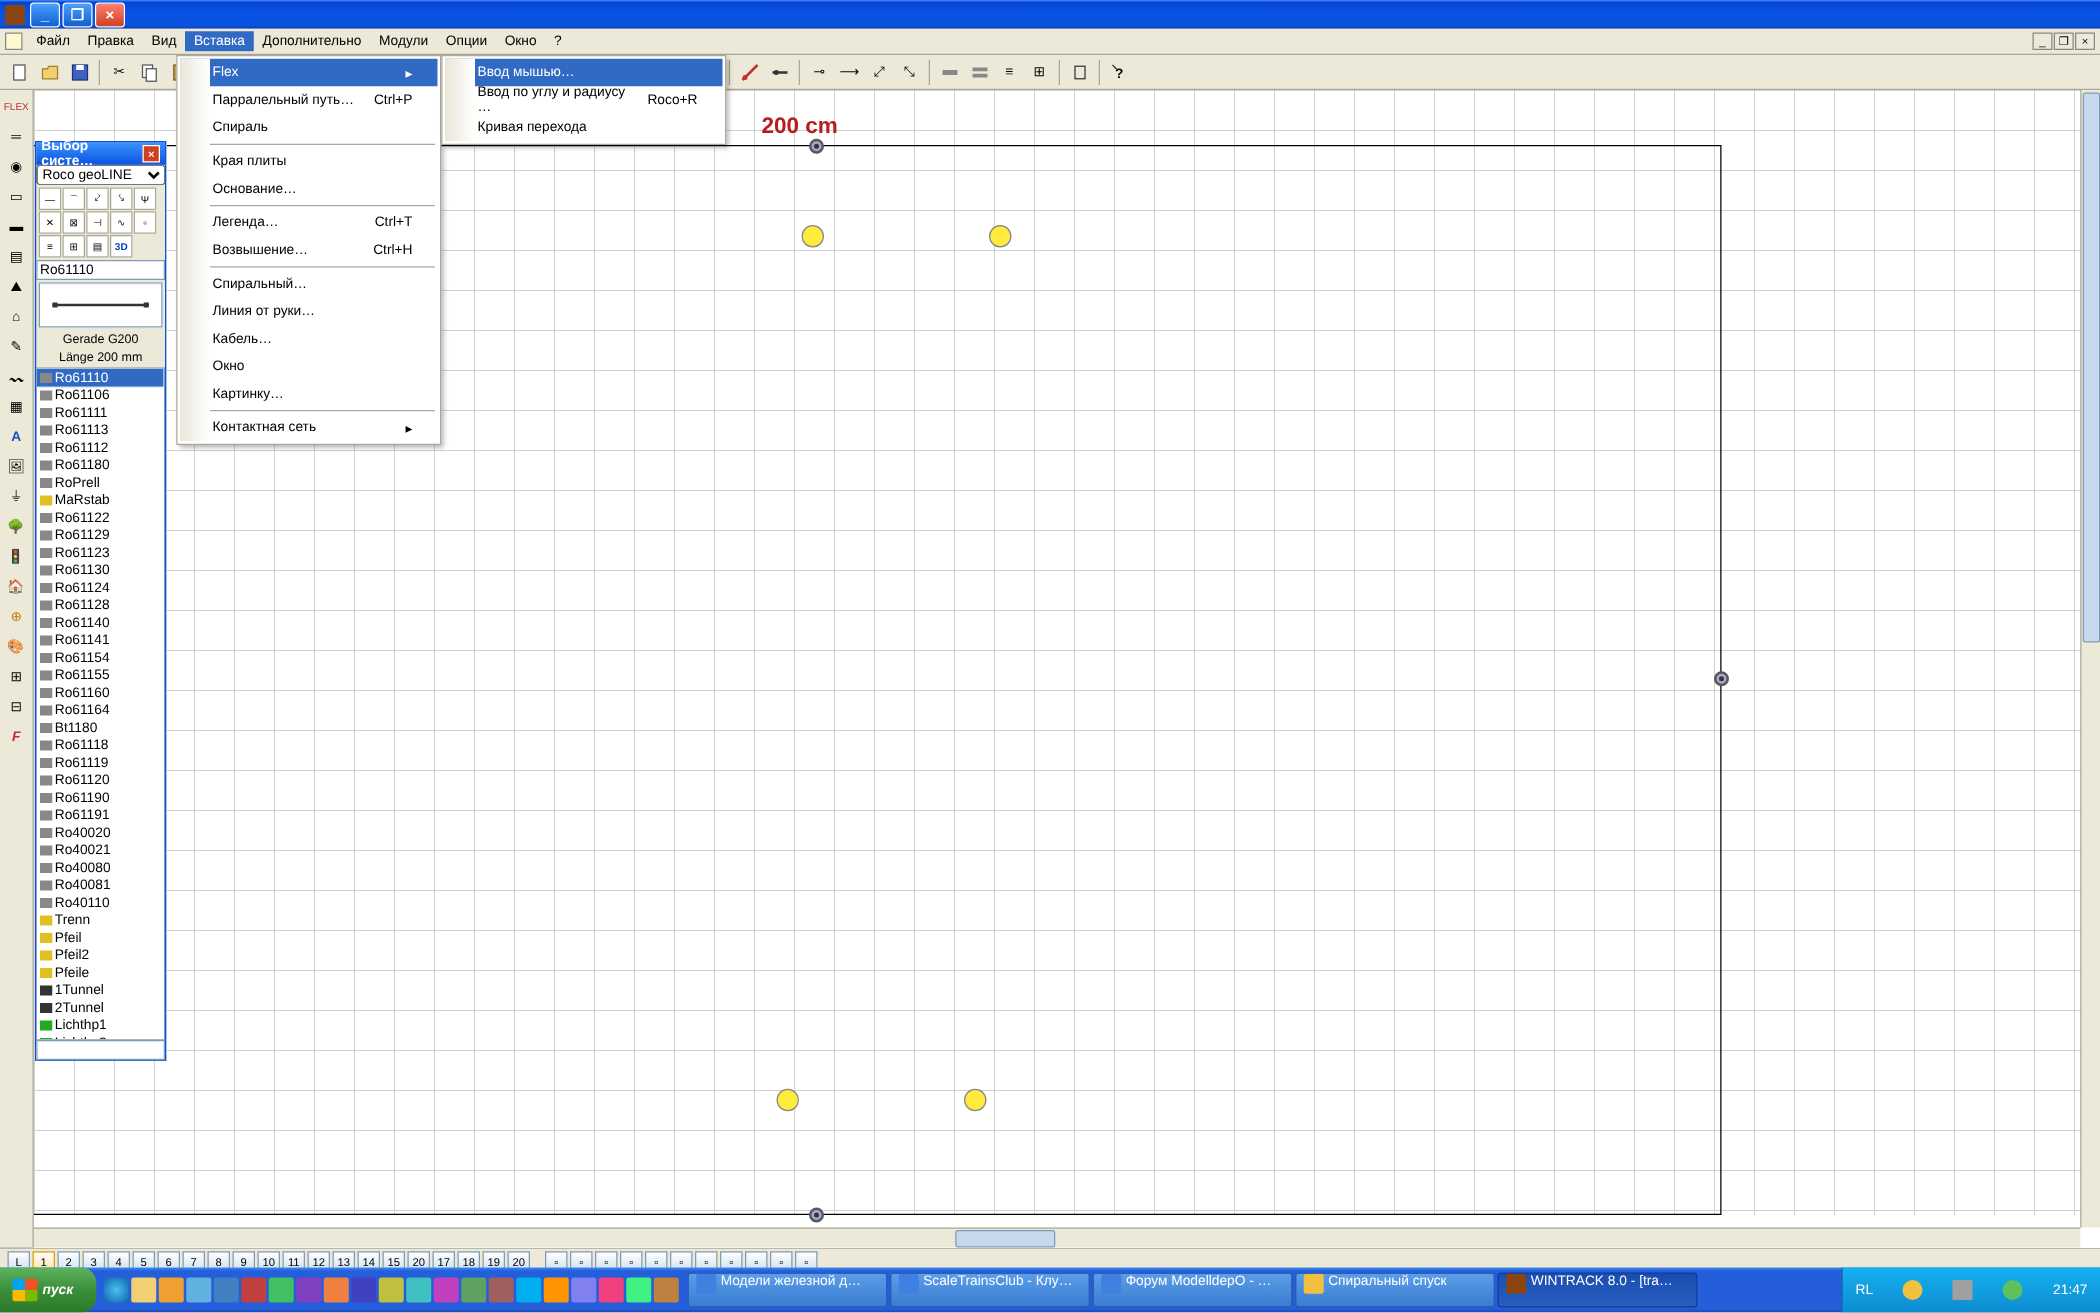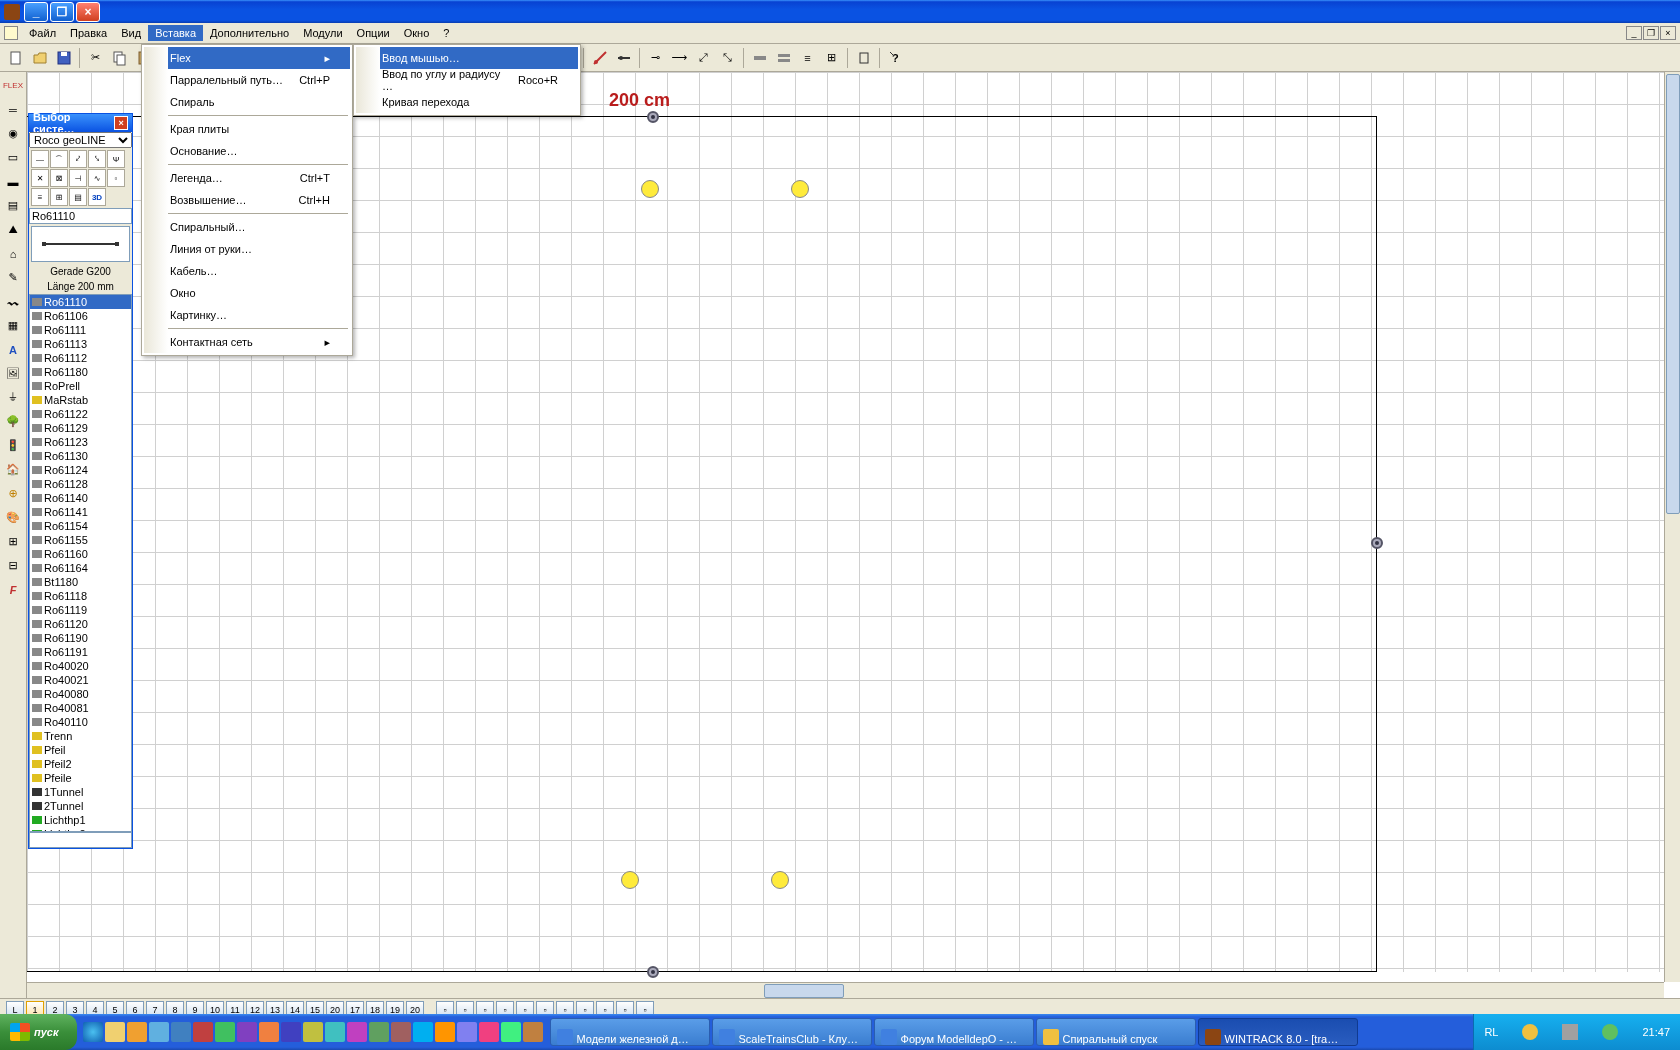--- a/index.html
+++ b/index.html
@@ -94,21 +94,21 @@
 .statusbar { position: absolute; left: 0; right: 0; bottom: 12px; height: 18px; background: #ece9d8; border-top: 1px solid #aca899; display: flex; align-items: center; padding: 0 6px; font-size: 10px; }
 .statusbar .st-left { flex: 1; }
 .statusbar .st-cell { padding: 0 10px; border-left: 1px solid #aca899; }
 
 
 .taskbar { position: absolute; left: 0; right: 0; bottom: 0; height: 36px; background: linear-gradient(to bottom, #3c8bf0 0%, #245edb 8%, #245edb 92%, #1a49b0 100%); display: flex; align-items: center; }
 .start-btn { height: 36px; padding: 0 18px 0 10px; background: linear-gradient(to bottom, #5fb25f 0%, #3a8f3a 50%, #2a7a2a 100%); color: #fff; font-weight: bold; font-style: italic; font-size: 16px; display: flex; align-items: center; gap: 4px; border-radius: 0 12px 12px 0; }
 .start-btn .win-logo { width: 20px; height: 18px; background: conic-gradient(#f25022 0 90deg, #7fba00 90deg 180deg, #ffb900 180deg 270deg, #00a4ef 270deg 360deg); border-radius: 2px; }
 .ql { display: flex; gap: 2px; padding: 0 6px; }
 .ql .ql-icon { width: 20px; height: 20px; border-radius: 2px; }
-.task-btn { height: 28px; min-width: 160px; max-width: 180px; margin: 0 1px; padding: 0 6px; background: linear-gradient(to bottom, #5a9de8, #3a7dd0); border: 1px solid #2a5db0; border-radius: 3px; color: #fff; display: flex; align-items: flex-end; gap: 4px; overflow: hidden; white-space: nowrap; text-overflow: ellipsis; font-size: 11px; }
+.task-btn { height: 28px; min-width: 160px; max-width: 180px; margin: 0 1px; padding: 0 6px; background: linear-gradient(to bottom, #5a9de8, #3a7dd0); border: 1px solid #2a5db0; border-radius: 3px; color: #fff; display: flex; align-items: flex-start; gap: 4px; overflow: hidden; white-space: nowrap; text-overflow: ellipsis; font-size: 11px; }
 .task-btn.active { background: linear-gradient(to bottom, #1a4db0, #2a5dc0); border-color: #103a90; }
 .task-btn .ti { width: 16px; height: 16px; flex-shrink: 0; border-radius: 2px; }
 .systray { margin-left: auto; height: 36px; background: linear-gradient(to bottom, #16b0f0, #0d8cd0); display: flex; align-items: center; padding: 0 10px; gap: 24px; color: #fff; font-size: 11px; border-left: 1px solid #0a6cb0; }
 .systray .tray-icon { width: 16px; height: 16px; }
 
 
 .hscroll { position: absolute; bottom: 0; left: 0; right: 16px; height: 16px; background: #ece9d8; border-top: 1px solid #aca899; }
 .hscroll .thumb { position: absolute; top: 1px; height: 14px; background: #c8d8ec; border: 1px solid #7f9db9; border-radius: 2px; left: 45%; width: 80px; }
 .vscroll { position: absolute; top: 0; bottom: 16px; right: 0; width: 16px; background: #ece9d8; border-left: 1px solid #aca899; }
 .vscroll .thumb { position: absolute; left: 1px; width: 14px; background: #c8d8ec; border: 1px solid #7f9db9; border-radius: 2px; top: 2px; height: 440px; }

